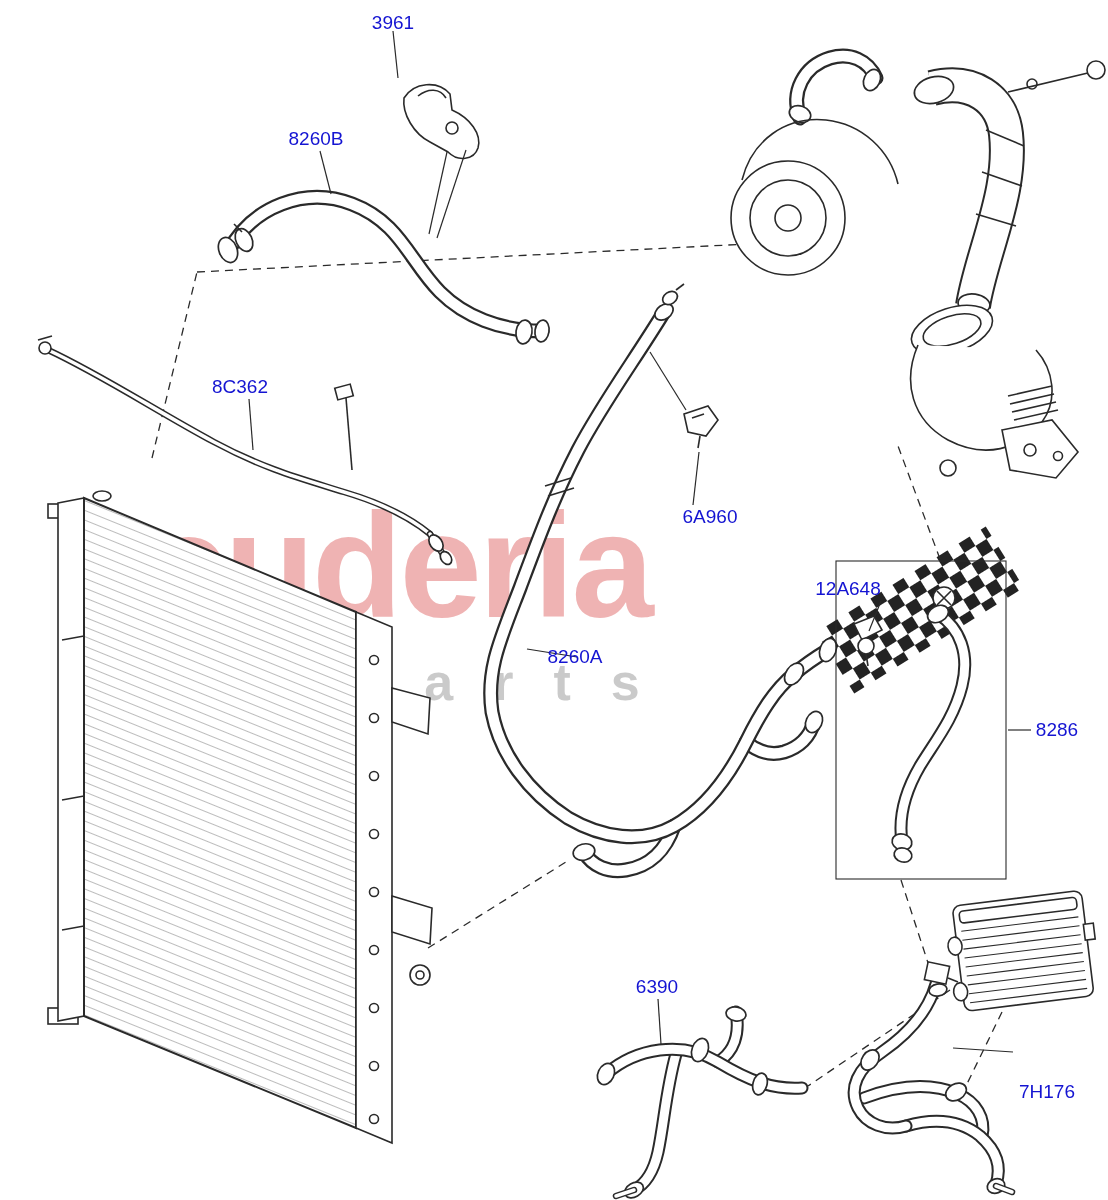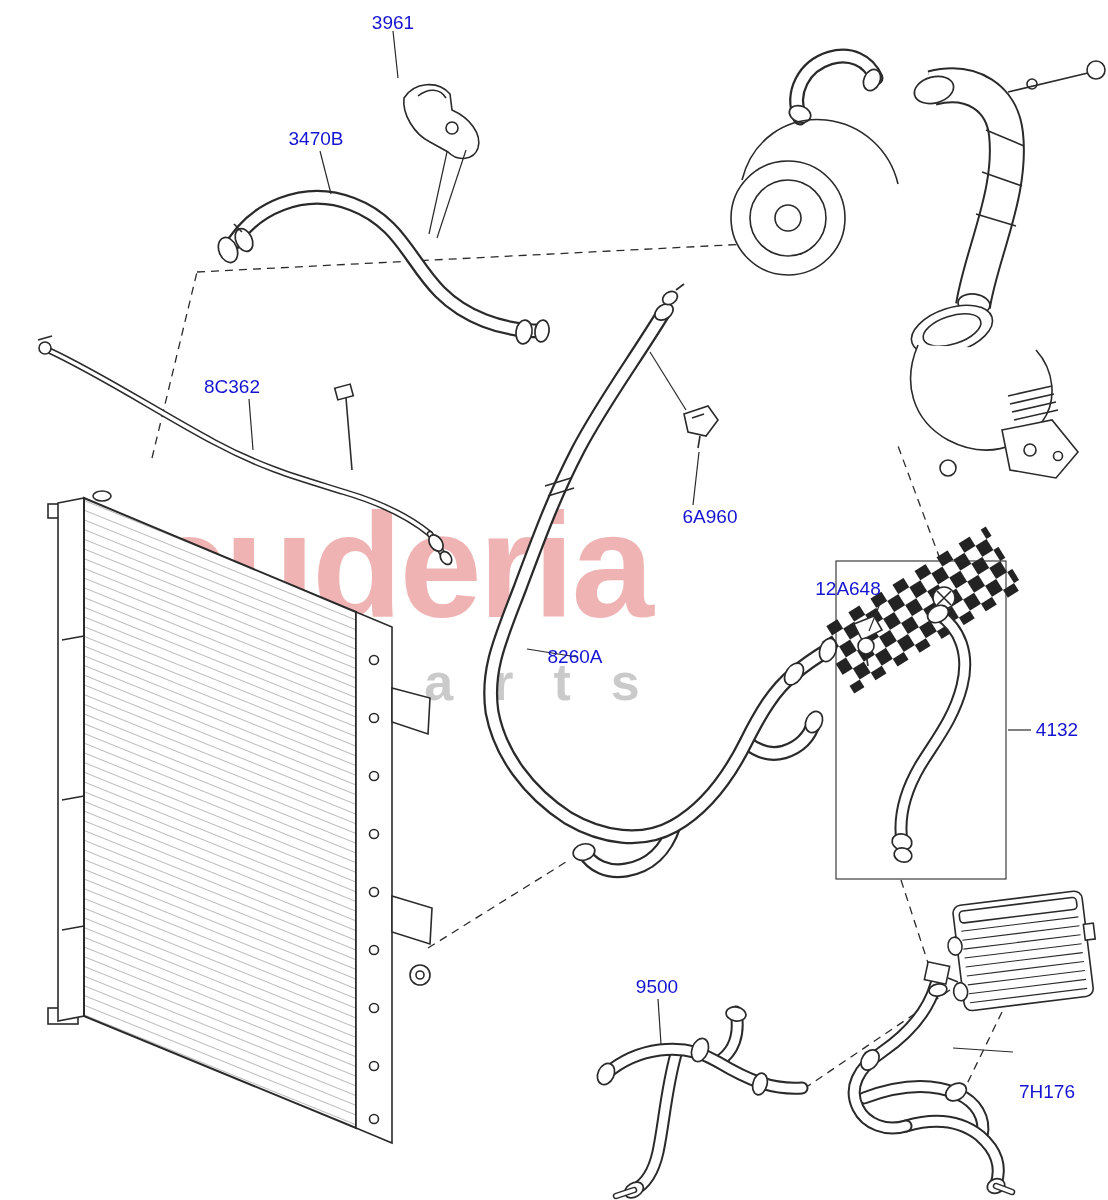--- a/index.html
+++ b/index.html
@@ -268,22 +268,22 @@
       <path class="leader" d="M 686 410 L 650 352"></path>
       <path class="leader" d="M 881 601 L 869 631"></path>
       <path class="leader" d="M 1031 730 L 1008 730"></path>
       <path class="leader" d="M 577 657 L 527 649"></path>
       <path class="leader" d="M 658 999 L 661 1044"></path>
       <path class="leader" d="M 1013 1052 L 953 1048"></path>
     </g>
   </svg>
 
   <div class="part-label" style="left:393px;top:23px">3961</div>
-  <div class="part-label" style="left:316px;top:139px">3470B</div>
-  <div class="part-label" style="left:232px;top:387px">8C362</div>
+  <div class="part-label" style="left:316px;top:139px">8260B</div>
+  <div class="part-label" style="left:240px;top:387px">8C362</div>
   <div class="part-label" style="left:710px;top:517px">6A960</div>
   <div class="part-label" style="left:848px;top:589px">12A648</div>
-  <div class="part-label" style="left:1057px;top:730px">4132</div>
+  <div class="part-label" style="left:1057px;top:730px">8286</div>
   <div class="part-label" style="left:575px;top:657px">8260A</div>
-  <div class="part-label" style="left:657px;top:987px">9500</div>
+  <div class="part-label" style="left:657px;top:987px">6390</div>
   <div class="part-label" style="left:1047px;top:1092px">7H176</div>
 
 </div>
 
 </body></html>

